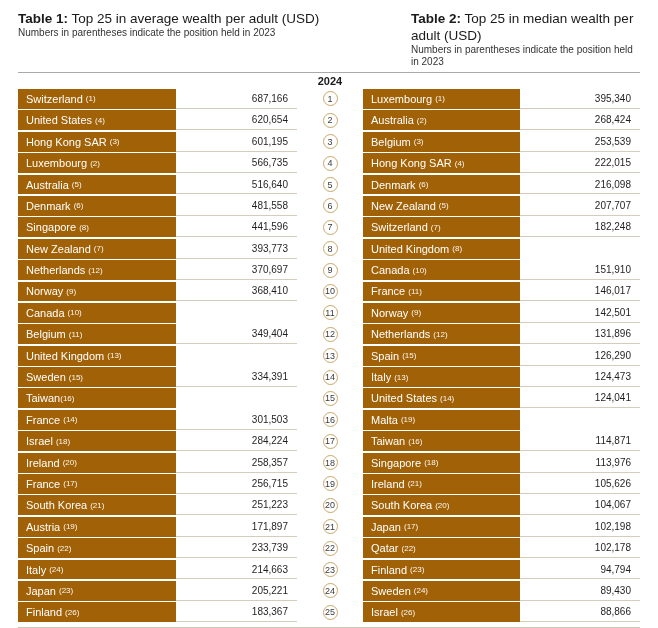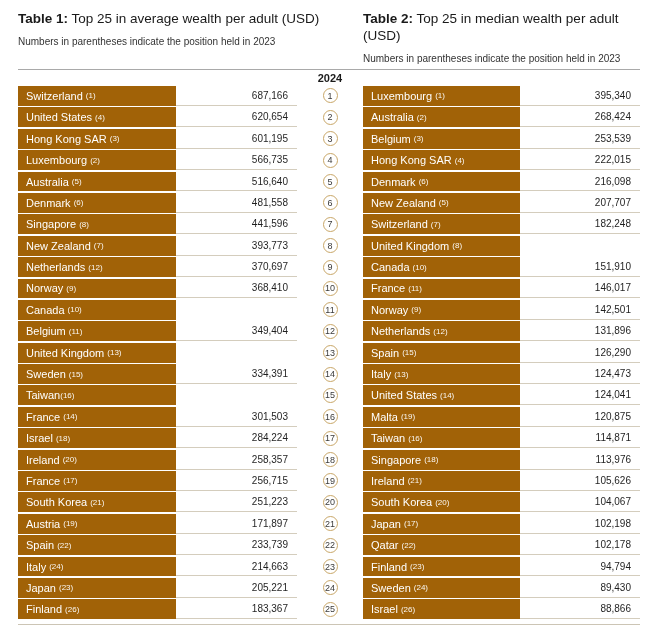--- a/index.html
+++ b/index.html
@@ -6,26 +6,26 @@
   html, body { background: #ffffff; }
   body {
     width: 658px; height: 628px;
     font-family: "Liberation Sans", "DejaVu Sans", sans-serif;
     color: #1a1a1a;
     overflow: hidden;
   }
   .page { padding: 10px 18px 0 18px; width: 658px; }
 
   
-  .titles { display: flex; }
+  .titles { display: flex; gap: 48px; }
   .title-block-left  { width: 345px; }
   .title-block-right { flex: 1; }
   .tbl-title { font-size: 13.5px; line-height: 17px; color: #1a1a1a; font-weight: normal; }
   .tbl-title .bold { font-weight: bold; }
-  .subtitle { font-size: 10px; line-height: 12px; color: #333333; margin-top: 9px; }
+  .subtitle { font-size: 10px; line-height: 12px; color: #333333; margin-top: 0; }
 
   
   .top-rule { border-top: 1.5px solid #a9a9a9; margin-top: 4px; }
   .bottom-rule { border-top: 1.5px solid #ccc5b5; margin-top: 5px; }
 
   
   .year-row { display: flex; height: 16px; align-items: center; }
   .year-spacer-left { width: 279px; }
   .year-label { width: 66px; text-align: center; font-weight: bold; font-size: 11px; color: #1a1a1a; }
 
@@ -446,21 +446,20 @@
             <span class="country-name">United States</span>
             <span class="country-pos">(14)</span>
           </div>
           <div class="value-cell">124,041</div>
         </div>
         <div class="trow">
           <div class="country-cell">
             <span class="country-name">Malta</span>
             <span class="country-pos">(19)</span>
           </div>
-          <div class="value-cell">120,875</div>
         </div>
         <div class="trow">
           <div class="country-cell">
             <span class="country-name">Taiwan</span>
             <span class="country-pos">(16)</span>
           </div>
           <div class="value-cell">114,871</div>
         </div>
         <div class="trow">
           <div class="country-cell">

